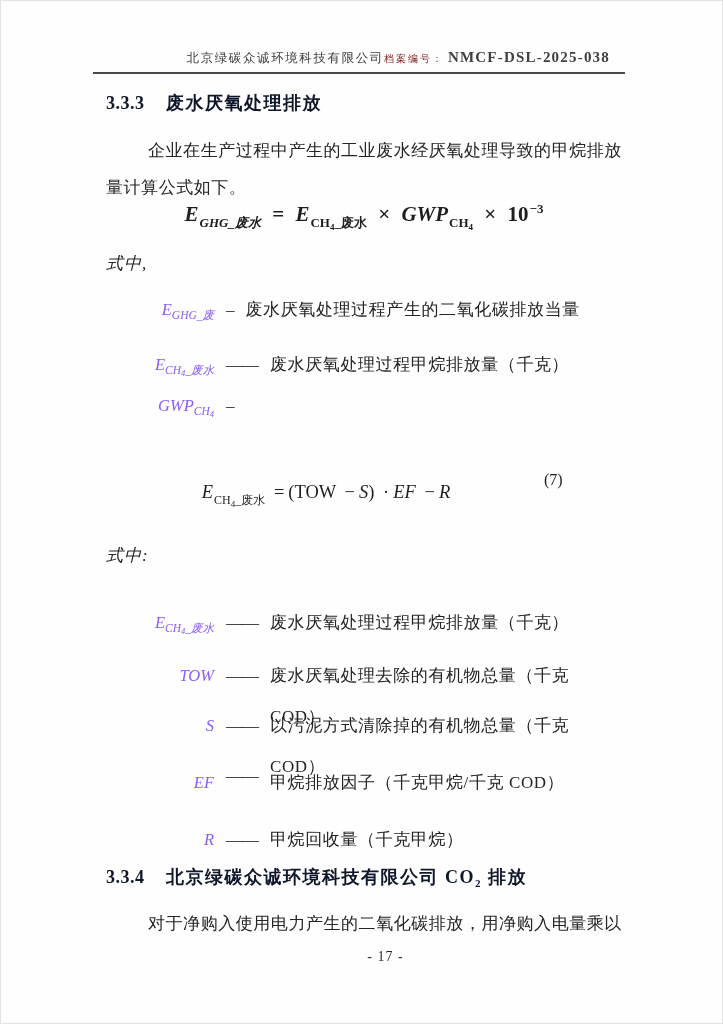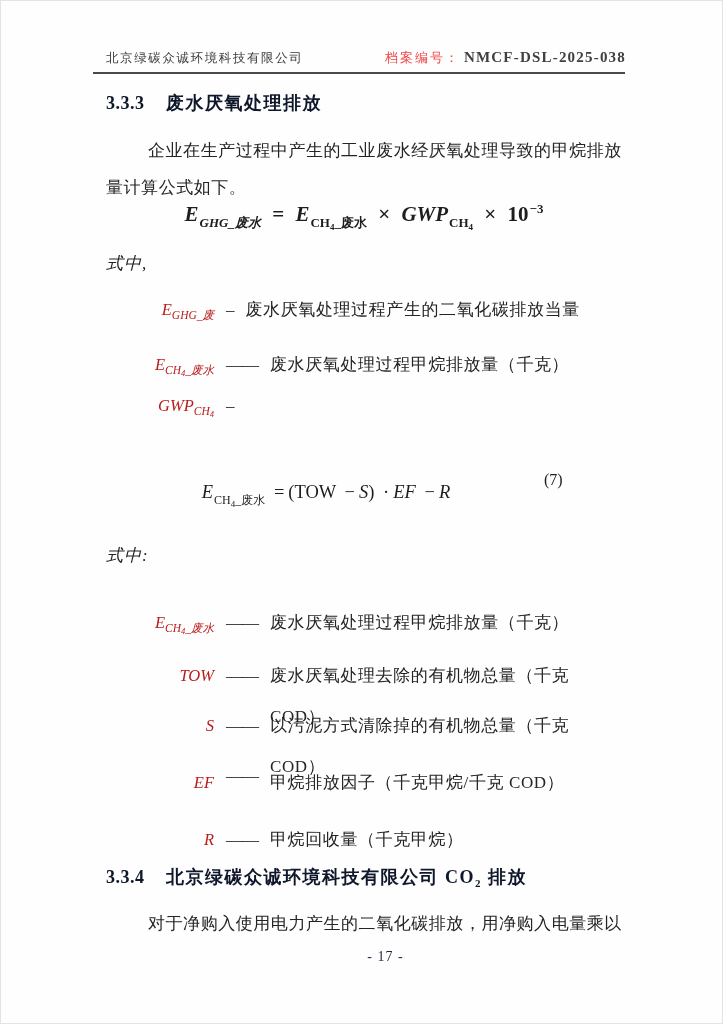--- a/index.html
+++ b/index.html
@@ -3,25 +3,25 @@
 <meta charset="utf-8">
 <style>
   html,body { margin:0; padding:0; background:#ffffff; }
   .page {
     position:relative; width:723px; height:1024px; margin:0 auto;
     background:#fefefe; overflow:hidden;
     font-family:"Liberation Serif","DejaVu Serif",serif;
     color:#2b2b2b; box-sizing:border-box; border:1px solid #e3e3e3;
   }
   
-  .hdr { position:absolute; left:105px; right:96px; top:47px;
-         display:flex; justify-content:space-between; align-items:baseline; }
+  .hdr { position:absolute; left:105px; right:112px; top:47px;
+         display:flex; justify-content:flex-end; align-items:baseline; }
   .hdr-company { font-size:12.5px; letter-spacing:1.6px; color:#3a3a3a; }
   .hdr-arch { white-space:nowrap; }
-  .hdr-arch-label { font-size:13px; letter-spacing:2px; color:#ef4444; }
+  .hdr-arch-label { font-size:10px; letter-spacing:2px; color:#7f1d1d; }
   .hdr-arch-num { font-size:15px; letter-spacing:1.2px; font-weight:600; color:#404040; }
   .hdr-rule { position:absolute; left:92px; top:71px; width:532px; height:2px; background:#4a4a4a; }
 
   
   .sec-h { position:absolute; left:105px; font-weight:bold; font-size:18px; color:#0f172a; white-space:nowrap; }
   .sec-h .num { letter-spacing:0.5px; margin-right:17px; }
   .sec-h .ttl { letter-spacing:1.5px; }
   .sec-h sub.co2 { font-size:11px; position:relative; top:4px; vertical-align:baseline; }
 
   
@@ -41,21 +41,21 @@
   .formula2 { position:absolute; left:105px; width:440px; top:481px; text-align:center;
               font-size:18.5px; color:#1e1e1e; white-space:nowrap; }
   .formula2 .fop { margin:0 4px; }
   .eqnum { position:absolute; left:543px; top:470px; font-size:16px; color:#1e1e1e; }
 
   .where { position:absolute; left:105px; font-size:17px; letter-spacing:1px; color:#242424;font-style:italic; }
 
   
   .defrow { position:absolute; left:105px; width:518px; display:flex; align-items:baseline;
             font-size:17px; color:#242424; }
-  .term { flex:0 0 108px; text-align:right; font-style:italic; font-size:16.5px; color:#b91c1c; white-space:nowrap; }
+  .term { flex:0 0 108px; text-align:right; font-style:italic; font-size:16.5px; color:#8b5cf6; white-space:nowrap; }
   .term .tsub { font-size:11.5px; position:relative; top:4px; }
   .term .tsubsub { font-size:8.5px; position:relative; top:2px; }
   .dash { flex:0 0 auto; margin:0 12px; letter-spacing:-1px; white-space:nowrap; }
   .dash.raised { position:relative; top:-7px; }
   .desc { flex:1 1 auto; letter-spacing:0.6px; line-height:41px; }
   .desc .dline { white-space:nowrap; }
   .desc .dline2 { white-space:nowrap; padding-left:16px; }
   .inl-it { font-style:italic; }
   .inl-it .tsub { font-size:11.5px; position:relative; top:4px; }
   .inl-it .tsubsub { font-size:8.5px; position:relative; top:2px; }

